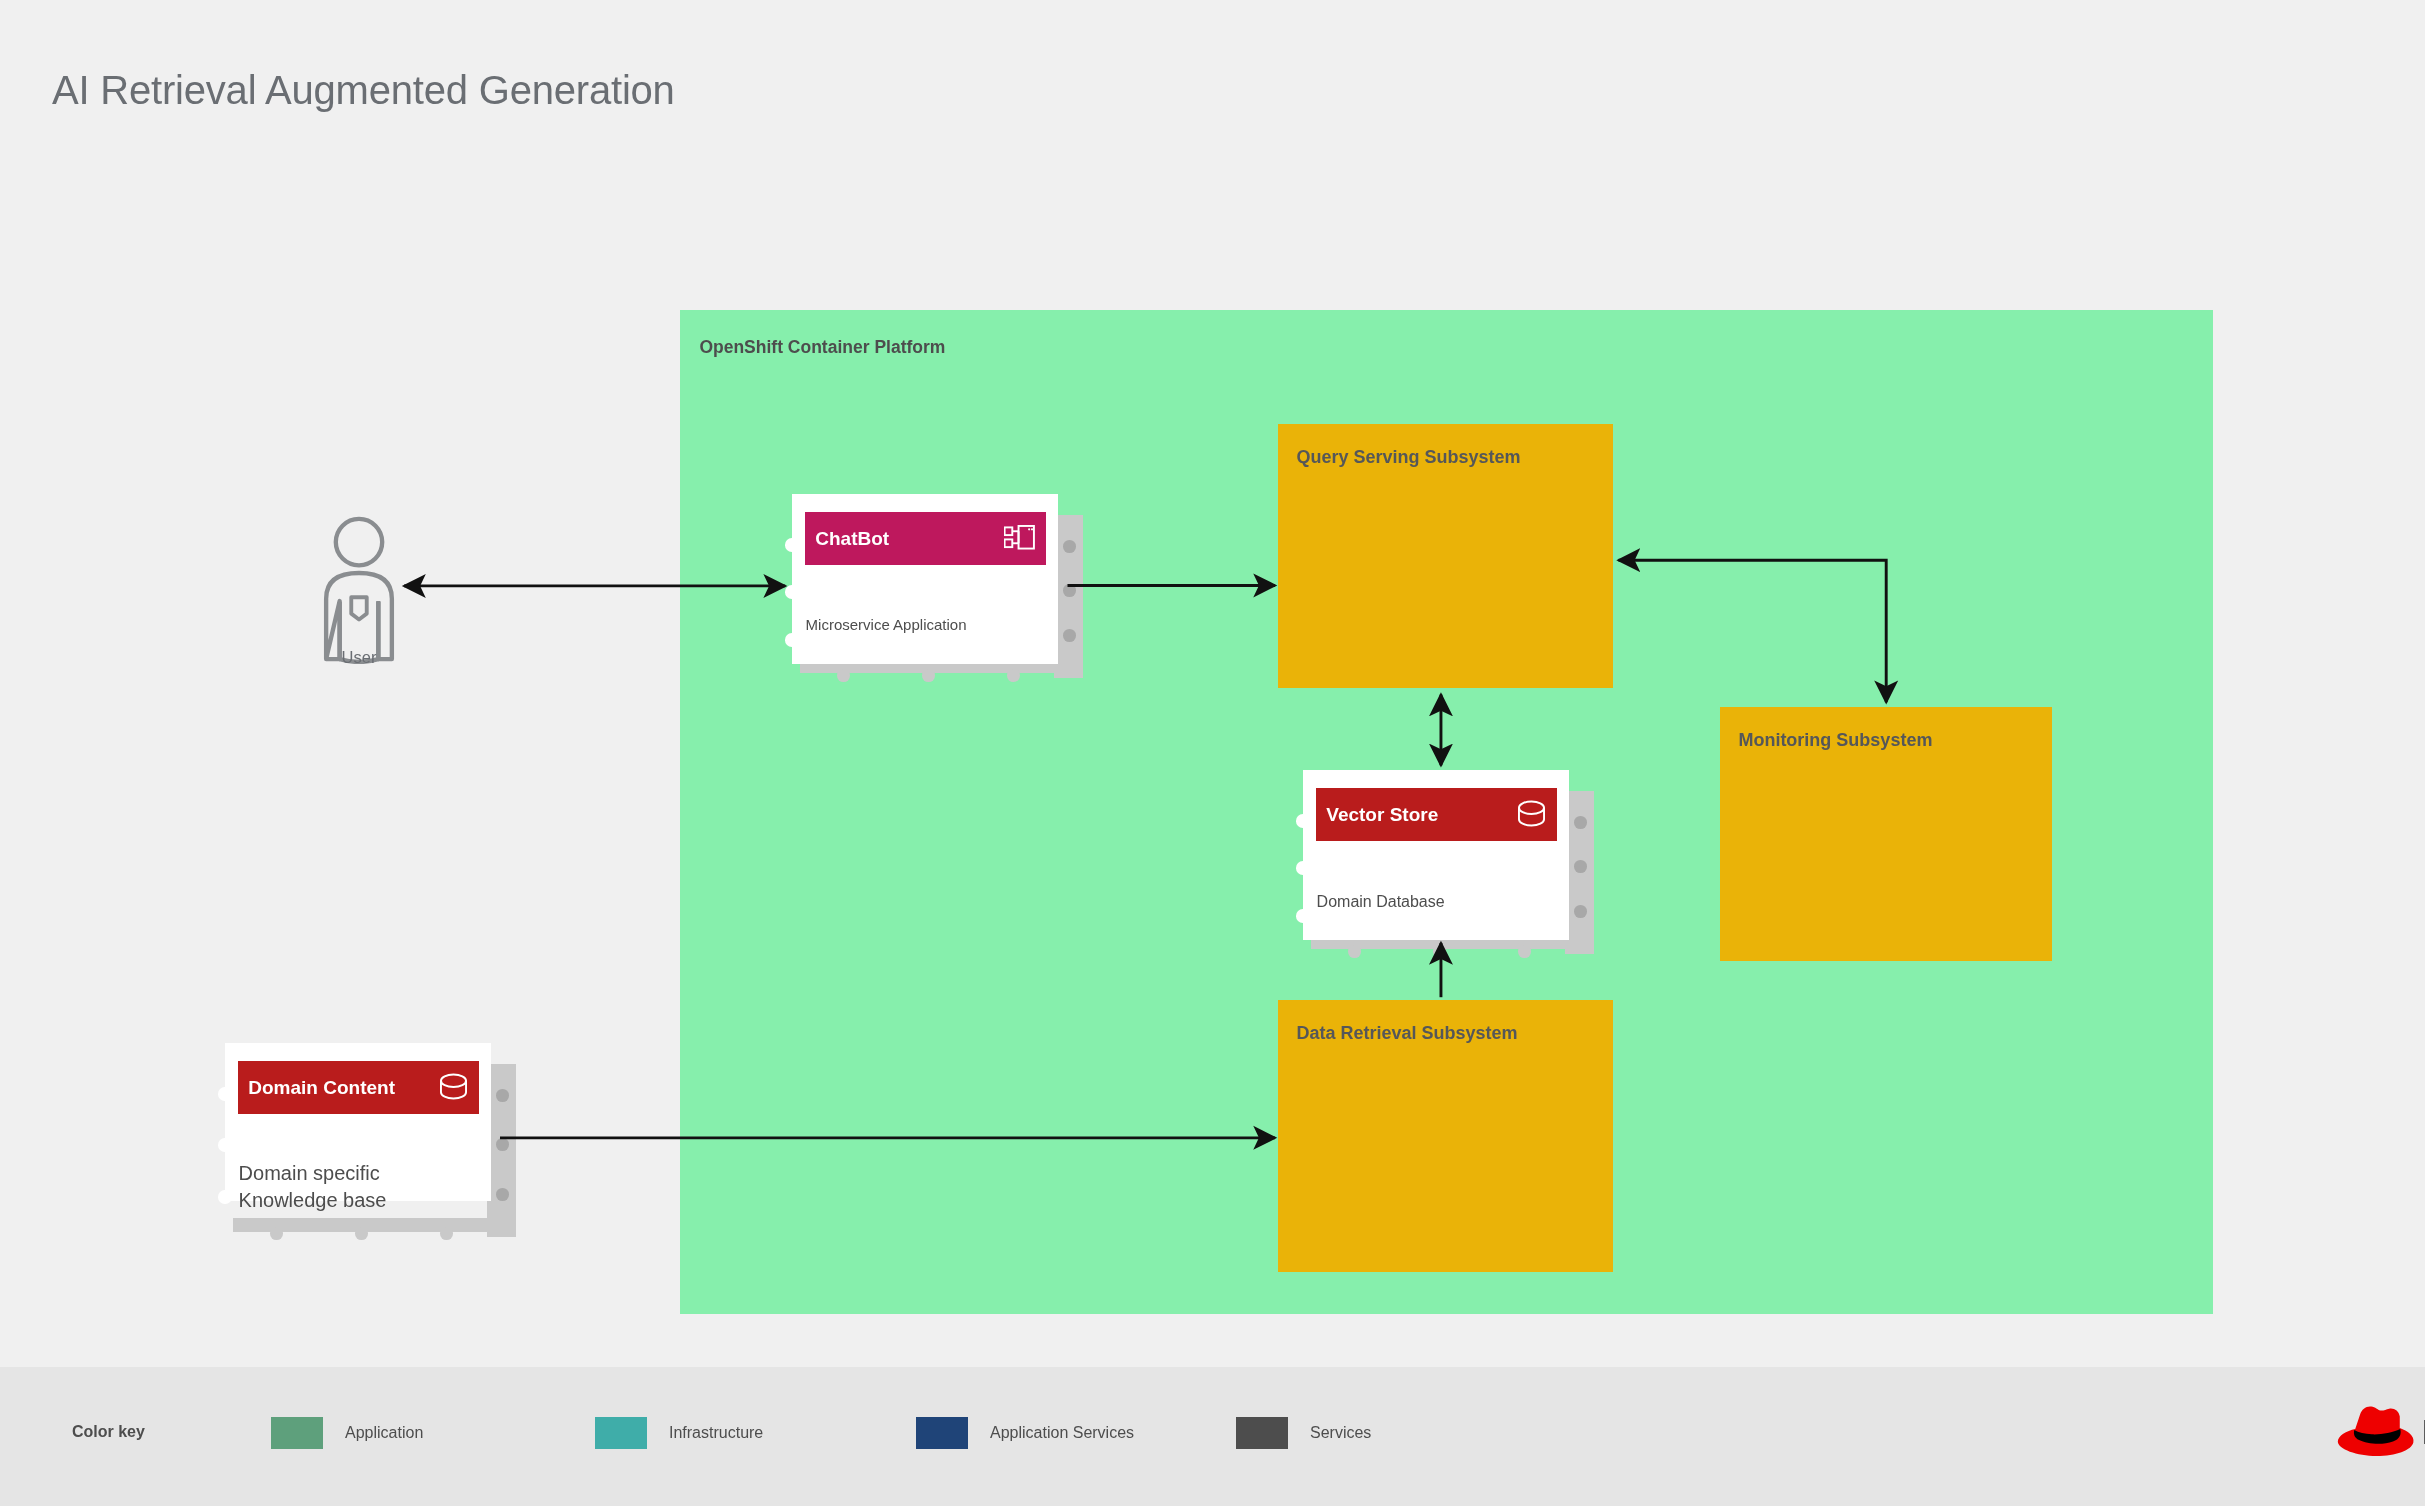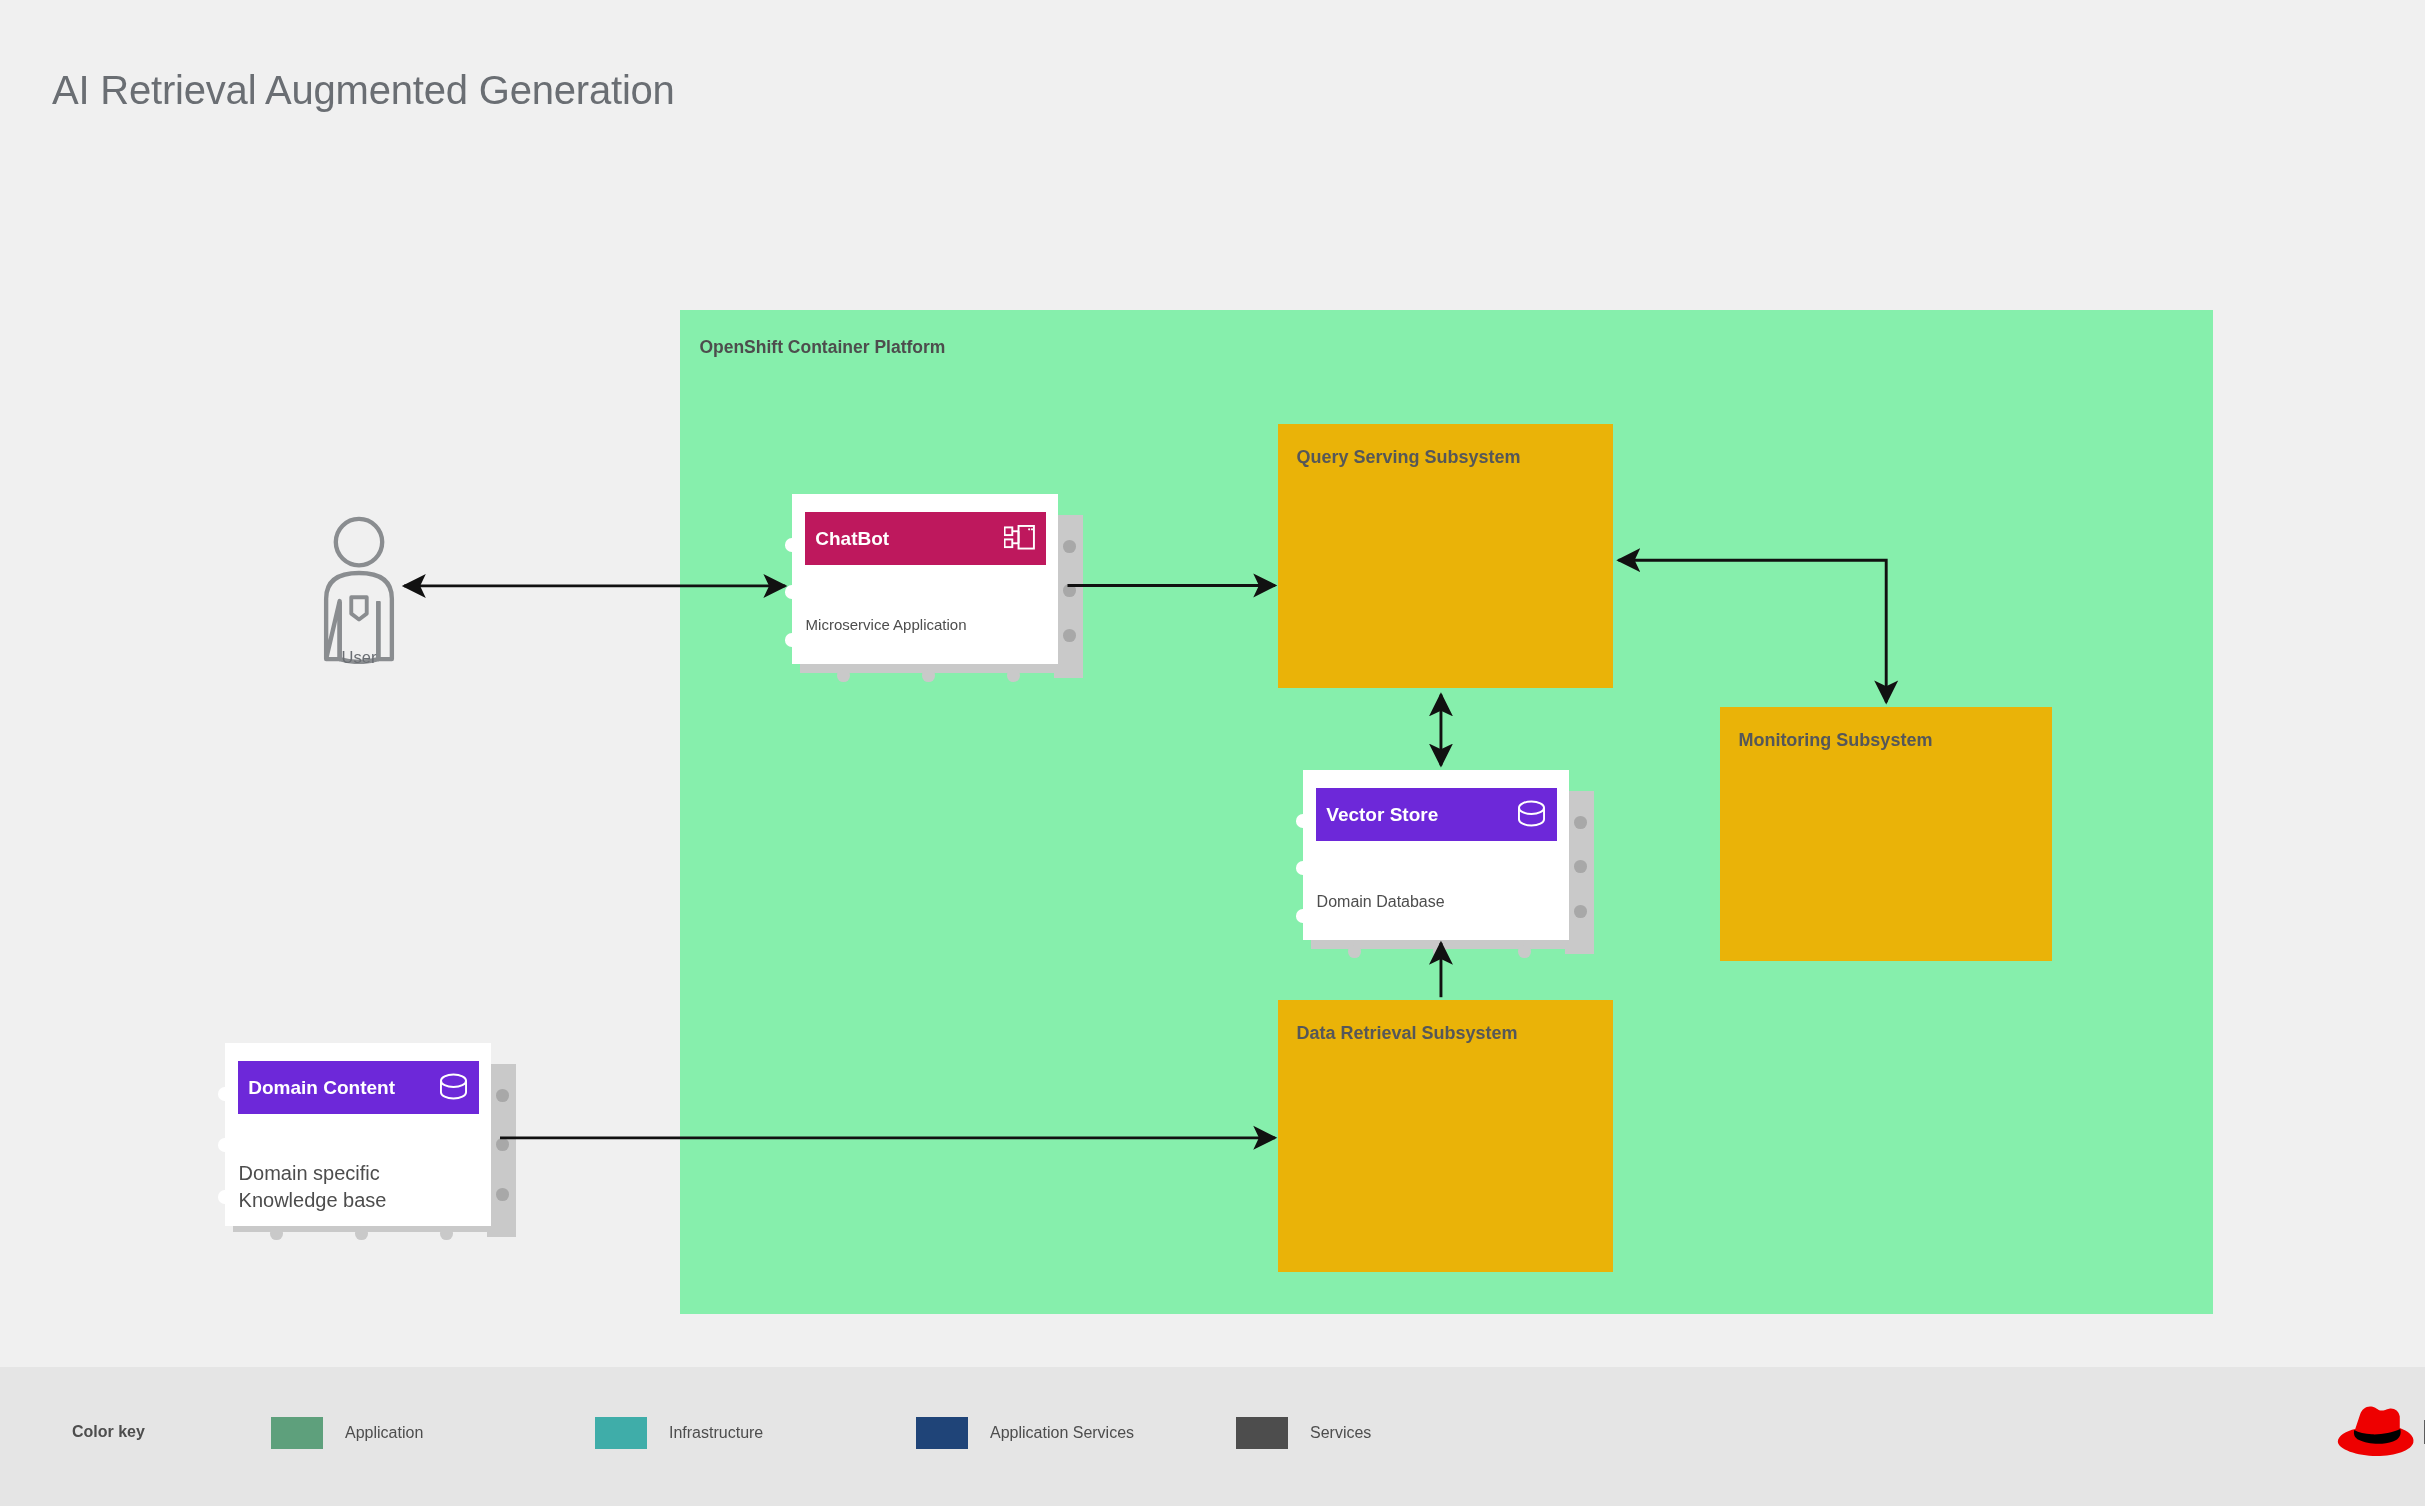--- a/index.html
+++ b/index.html
@@ -85,21 +85,21 @@
     background: #ffffff;
   }
   .node-header {
     position: absolute;
     display: flex;
     align-items: center;
     justify-content: space-between;
     box-sizing: border-box;
   }
   .node-header.green { background: #be185d; }
-  .node-header.dark  { background: #6d28d9; }
+  .node-header.dark  { background: #b91c1c; }
   .node-title {
     color: #ffffff;
     font-weight: 700;
     white-space: nowrap;
   }
   .node-caption {
     position: absolute;
     color: #4d4d4d;
     line-height: 1.33;
     white-space: pre-line;
@@ -297,21 +297,21 @@
   <div class="knob-bottom" style="left:45px;  top:175px; width:12.6px; height:12.6px;"></div>
   <div class="knob-bottom" style="left:130px; top:175px; width:12.6px; height:12.6px;"></div>
   <div class="knob-bottom" style="left:215px; top:175px; width:12.6px; height:12.6px;"></div>
 </div>
 
 <div class="node" id="node-domain-content" style="left:225px; top:1043px; width:293px; height:194px;">
 
   <div class="node-side" style="left:262px; top:21.3px;  width:29px;  height:173px;"></div>
   <div class="node-bottom" style="left:7.8px;  top:175px; width:283px; height:13.6px;"></div>
 
-  <div class="node-front" style="width:266px; height:183px;">
+  <div class="node-front" style="width:266px; height:158px;">
     <div class="node-header dark" style="left:12.6px; top:18.4px; width:241px; height:53px; padding:0 10.7px;">
       <span class="node-title" style="font-size:19px;">Domain Content</span>
       <span>
         <svg viewBox="0 0 60 56" width="29" height="27">
           <ellipse cx="30" cy="16" rx="26" ry="13" fill="none" stroke="#fff" stroke-width="4"></ellipse>
           <path d="M 4 16 L 4 40 A 26 13 0 0 0 56 40 L 56 16" fill="none" stroke="#fff" stroke-width="4"></path>
         </svg>
       </span>
     </div>
     <div class="node-caption" style="left:13.6px; top:111px; font-size:20px;margin-top:6px;">Domain specific

